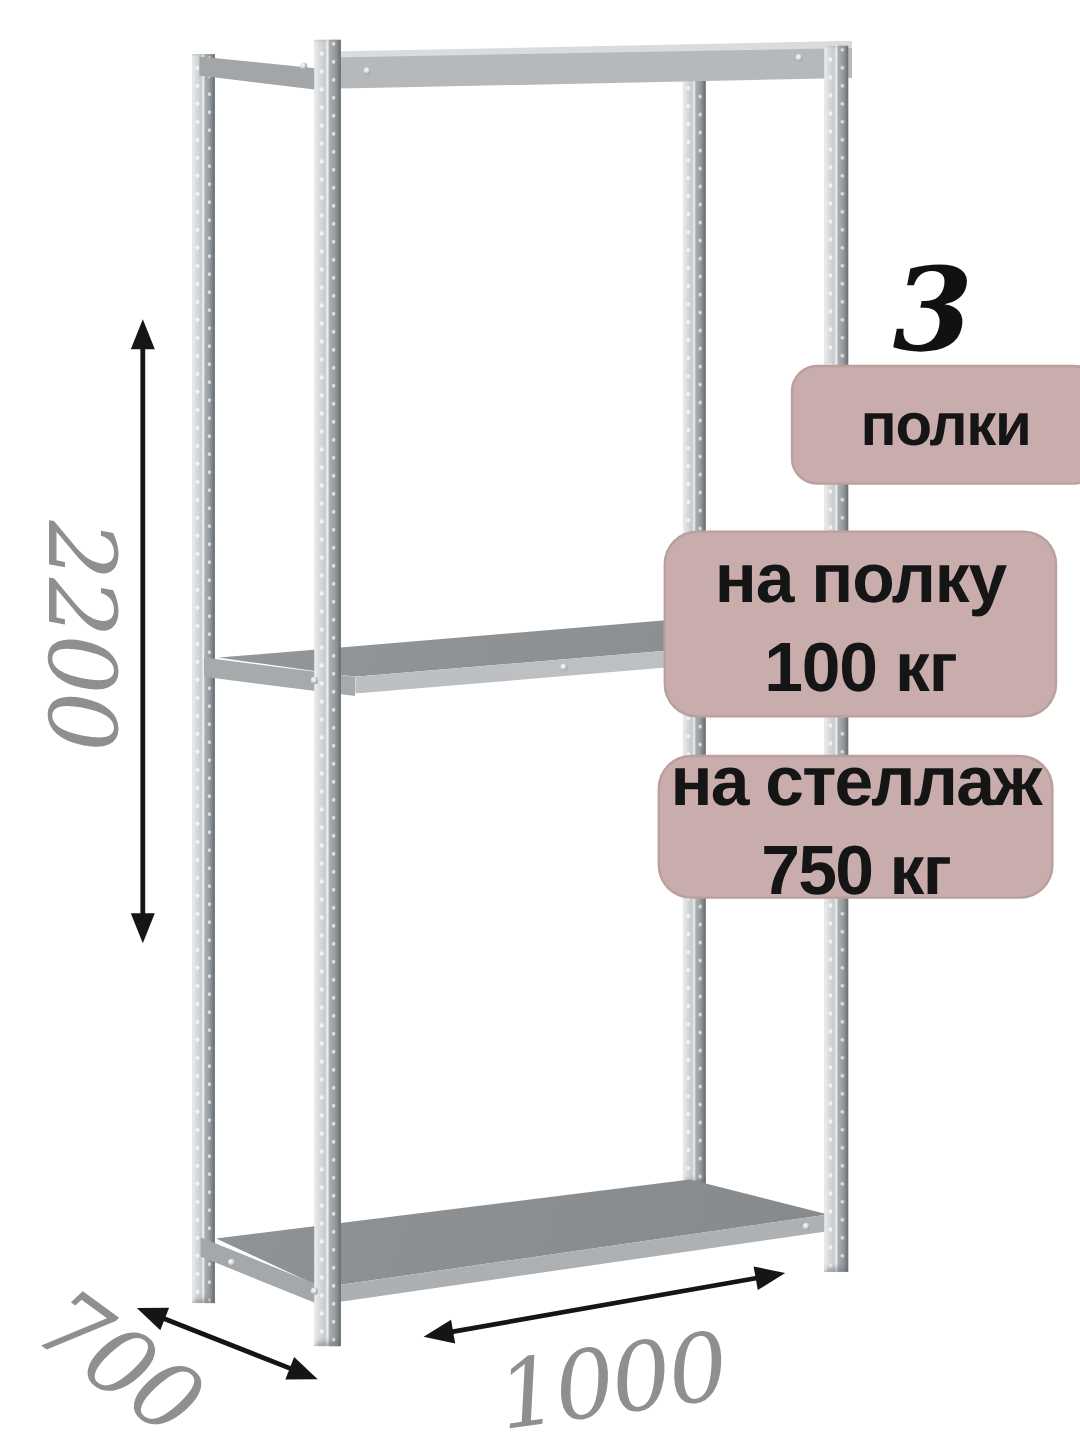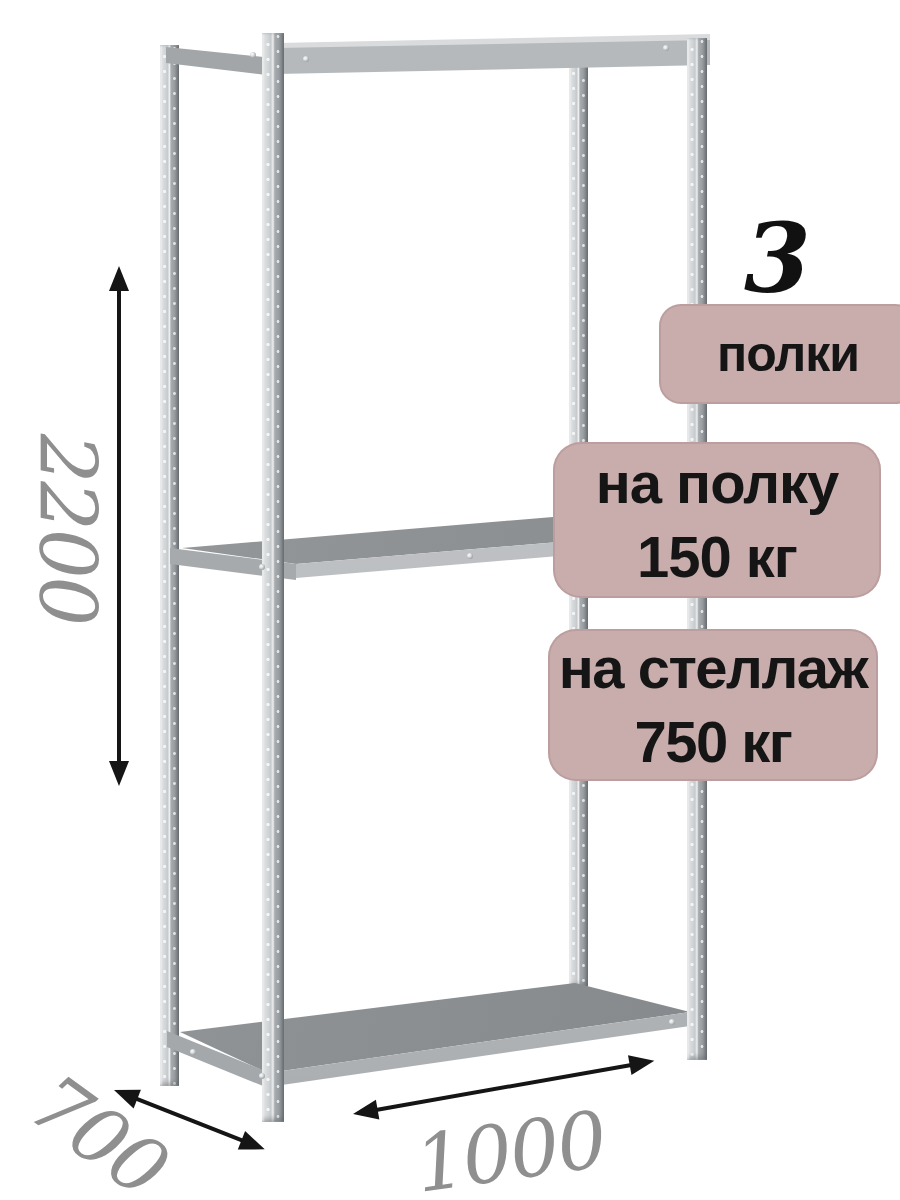--- a/index.html
+++ b/index.html
@@ -71,21 +71,21 @@
   }
   .badge{
     position:absolute;background:var(--badge-bg);color:var(--badge-text);
     display:flex;flex-direction:column;justify-content:center;align-items:center;
     font-weight:bold;text-align:center;
     box-shadow:inset 0 0 0 2px rgba(150,115,115,.25);
   }
   .badge span{display:block;white-space:nowrap;}
   .badge-count{left:659px;top:304px;width:258px;height:100px;border-radius:22px;font-size:50px;letter-spacing:-1px;}
   .badge-shelf-load{left:553px;top:442px;width:328px;height:156px;border-radius:28px;font-size:58px;line-height:1.28;letter-spacing:-1px;}
-  .badge-rack-load{left:548px;top:629px;width:330px;height:152px;border-radius:28px;font-size:58px;line-height:1.28;letter-spacing:-1.5px;}
+  .badge-rack-load{left:548px;top:629px;width:330px;height:120px;border-radius:28px;font-size:58px;line-height:1.28;letter-spacing:-1.5px;}
 </style>
 </head>
 <body>
 
 <div class="canvas">
 
   <div class="post post-bl"></div>
   <div class="post post-br"></div>
 
   <div class="layer beam-top-surface"></div>
@@ -129,20 +129,20 @@
   <div class="dim-label label-height">2200</div>
   <div class="dim-label label-depth">700</div>
   <div class="dim-label label-width">1000</div>
 
   <div class="count">3</div>
   <div class="badge badge-count">
     <span>полки</span>
   </div>
   <div class="badge badge-shelf-load">
     <span>на полку</span>
-    <span>150 кг</span>
+    <span>100 кг</span>
   </div>
   <div class="badge badge-rack-load">
     <span>на стеллаж</span>
     <span>750 кг</span>
   </div>
 
 </div>
 
 </body></html>

